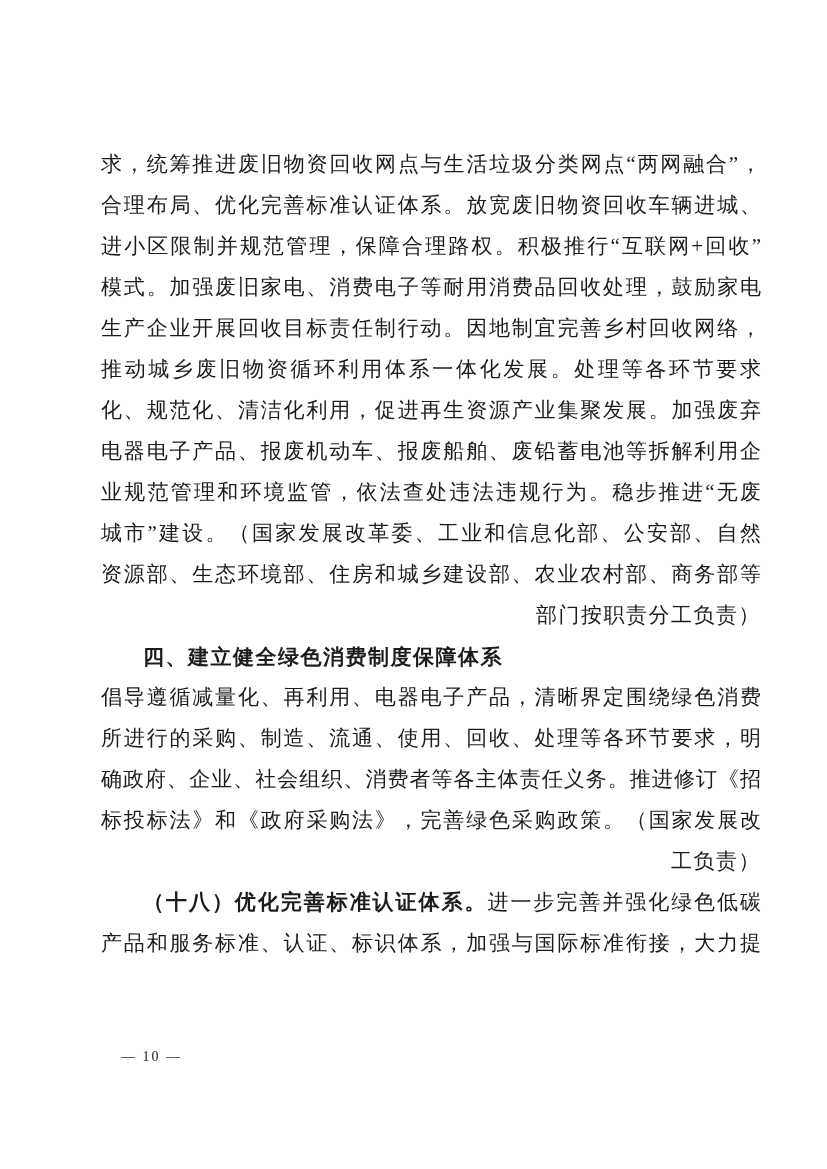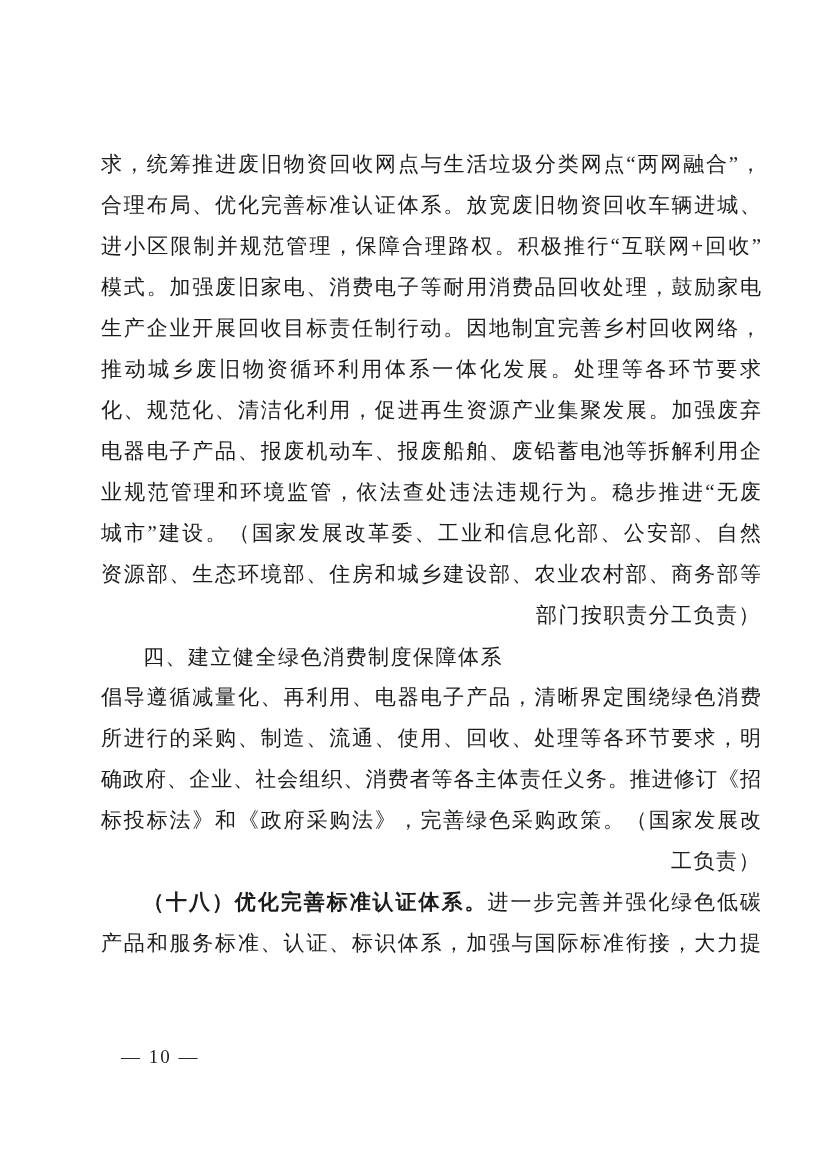--- a/index.html
+++ b/index.html
@@ -35,31 +35,31 @@
     text-align-last: justify;
     text-justify: inter-ideograph;
   }
   .plain {
     letter-spacing: 1.5px;
     text-align: right;
   }
   .indent { padding-left: 42px; }
   .heading {
     font-family: "Liberation Sans", "DejaVu Sans", sans-serif;
-    font-weight: 400;
+    font-weight: 700;
     font-size: 21px;
     letter-spacing: 1.5px;
     text-align: left;
   }
   .lead { font-weight: 700; }
   .pageno {
     position: absolute;
     left: 121px; top: 1042px;
     height: 30px; line-height: 30px;
-    font-size: 19px;
+    font-size: 14px;
     letter-spacing: 2px;
     color: #1c1c1c;
   }
 </style>
 </head>
 <body>
 
 <div class="page">
   <div class="content">
 

